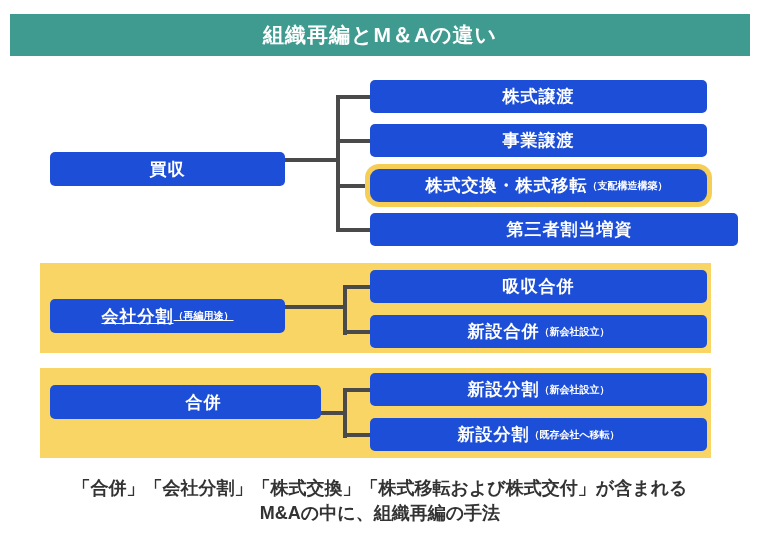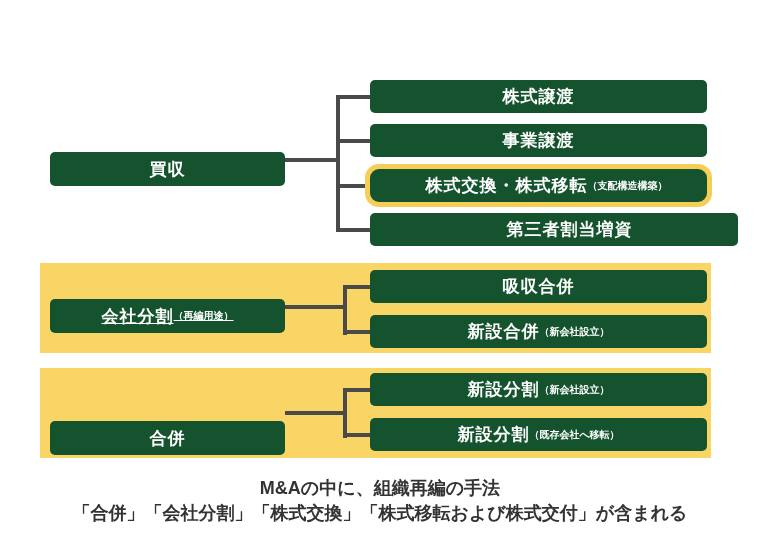--- a/index.html
+++ b/index.html
@@ -9,30 +9,30 @@
   }
   .title-bar {
     position:absolute; left:10px; top:14px; width:740px; height:42px;
     background:#3F9A8F; color:#ffffff; display:flex; align-items:center; justify-content:center;
     font-size:21px; font-weight:bold; letter-spacing:1px;
   }
   .band { position:absolute; left:40px; width:671px; height:90px; background:#F9D565; }
   .band.b2 { top:263px; }
   .band.b3 { top:368px; }
   .node {
-    position:absolute; background:#14532d; color:#ffffff;
+    position:absolute; background:#1d4ed8; color:#ffffff;
     display:flex; align-items:center; justify-content:center;
     border-radius:5px; font-weight:bold; white-space:nowrap;
   }
   .node .node-label { font-size:17px; letter-spacing:1px; }
   .node .node-note  { font-size:10px; letter-spacing:0; }
   .parent { left:50px; width:235px; height:34px;margin-top:9px; }
   .g1-parent { top:143px; }
   .g2-parent { top:290px;text-decoration:underline; }
-  .g3-parent { top:412px; }
+  .g3-parent { top:376px;padding-left:36px; }
   .child { left:370px; width:337px; height:33px; }
   .g1c1 { top:80px; }
   .g1c2 { top:124px;text-align:right; }
   .g1c3 { left:365px; top:164px; width:347px; height:43px;
           border:5px solid #F6CE55; border-radius:14px; box-sizing:border-box;padding-left:16px; }
   .g1c4 { top:213px;padding-left:31px; }
   .g2c1 { top:270px; }
   .g2c2 { top:315px;text-align:right; }
   .g3c1 { top:373px; }
   .g3c2 { top:418px; }
@@ -40,20 +40,23 @@
   .caption {
     position:absolute; left:0; top:476px; width:760px; text-align:center;
     color:#333333; font-weight:bold; font-size:18px; line-height:25px;
   }
 </style>
 </head>
 <body>
 
 <div class="canvas">
 
+  <div class="title-bar">
+    <span>組織再編とM＆Aの違い</span>
+  </div>
 
   <div class="band b2"></div>
   <div class="band b3"></div>
 
   <div class="conn" style="left:285px; top:158px; width:53px; height:4px;"></div>
   <div class="conn" style="left:336px; top:95px; width:4px; height:137px;"></div>
   <div class="conn" style="left:336px; top:95px; width:34px; height:4px;"></div>
   <div class="conn" style="left:336px; top:139px; width:34px; height:4px;"></div>
   <div class="conn" style="left:336px; top:184px; width:34px; height:4px;"></div>
   <div class="conn" style="left:336px; top:228px; width:34px; height:4px;"></div>
@@ -108,17 +111,17 @@
   <div class="node child g3c1">
     <span class="node-label">新設分割</span>
       <span class="node-note">（新会社設立）</span>
   </div>
   <div class="node child g3c2">
     <span class="node-label">新設分割</span>
       <span class="node-note">（既存会社へ移転）</span>
   </div>
 
   <div class="caption">
+    <div>「合併」「会社分割」「株式交換」「株式移転および株式交付」が含まれる</div>
     <div>M&amp;Aの中に、組織再編の手法</div>
-    <div>「合併」「会社分割」「株式交換」「株式移転および株式交付」が含まれる</div>
   </div>
 
 </div>
 
 </body></html>

